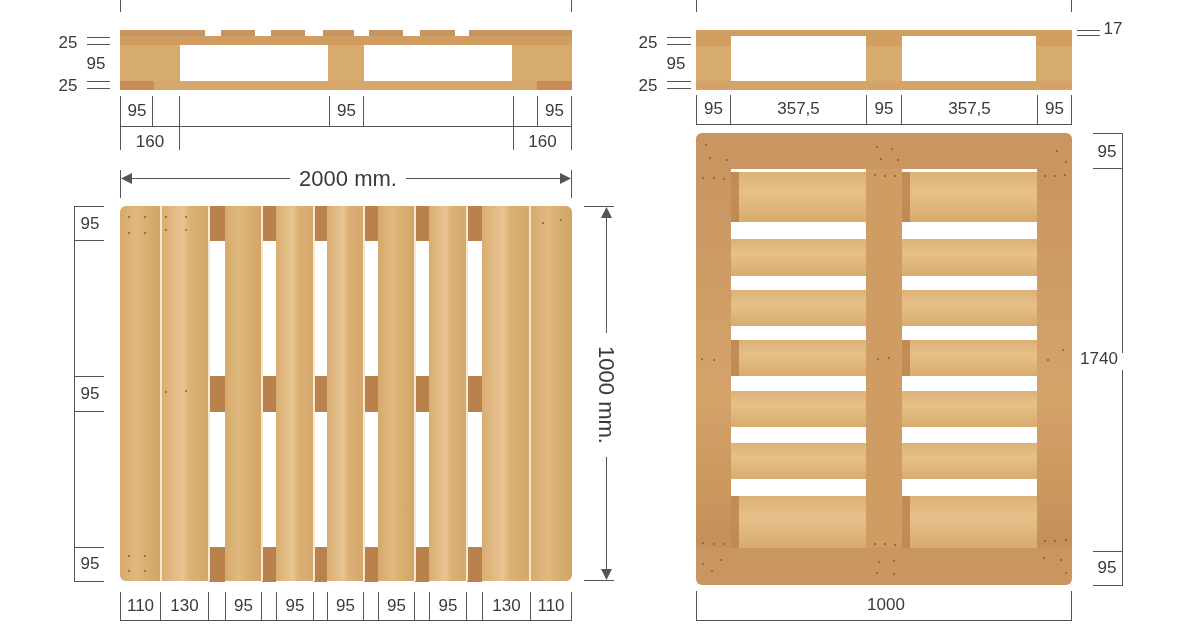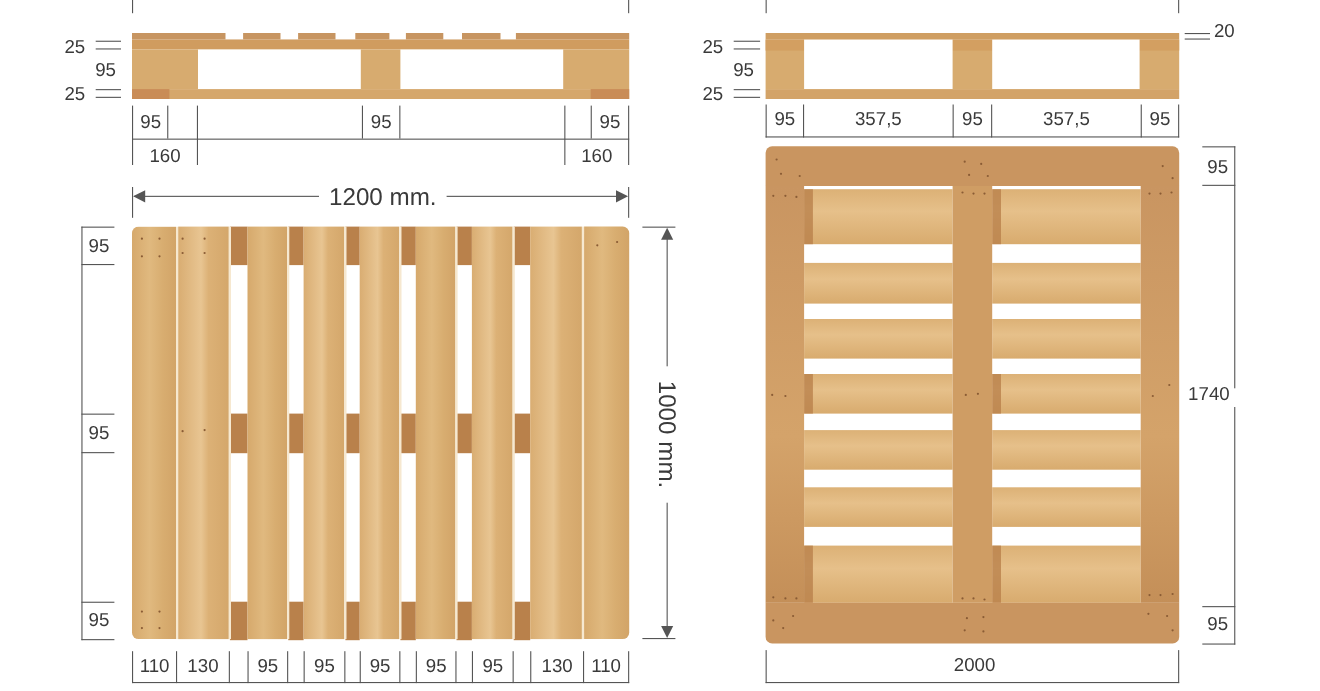--- a/index.html
+++ b/index.html
@@ -80,21 +80,21 @@
   <div class="lbl" style="left:636px;top:33px;width:24px;">25</div>
   <div class="line" style="left:667px;top:37px;width:24px;height:1px;"></div>
   <div class="line" style="left:667px;top:44px;width:24px;height:1px;"></div>
   <div class="lbl" style="left:664px;top:54px;width:24px;">95</div>
   <div class="lbl" style="left:636px;top:76px;width:24px;">25</div>
   <div class="line" style="left:667px;top:81px;width:24px;height:1px;"></div>
   <div class="line" style="left:667px;top:88px;width:24px;height:1px;"></div>
 
   <div class="line" style="left:1077px;top:30px;width:23px;height:1px;"></div>
   <div class="line" style="left:1077px;top:35px;width:23px;height:1px;"></div>
-  <div class="lbl" style="left:1101px;top:19px;width:24px;">20</div>
+  <div class="lbl" style="left:1101px;top:19px;width:24px;">17</div>
 
   <div class="line" style="left:696px;top:95px;width:1px;height:30px;"></div>
   <div class="line" style="left:730px;top:95px;width:1px;height:30px;"></div>
   <div class="line" style="left:866px;top:95px;width:1px;height:30px;"></div>
   <div class="line" style="left:901px;top:95px;width:1px;height:30px;"></div>
   <div class="line" style="left:1037px;top:95px;width:1px;height:30px;"></div>
   <div class="line" style="left:1071px;top:95px;width:1px;height:30px;"></div>
   <div class="line" style="left:696px;top:124px;width:376px;height:1px;"></div>
 
   <div class="lbl" style="left:697px;top:99px;width:33px;">95</div>
@@ -109,21 +109,21 @@
   <div class="line" style="left:120px;top:170px;width:1px;height:28px;"></div>
   <div class="line" style="left:571px;top:170px;width:1px;height:28px;"></div>
   <div class="line" style="left:122px;top:178px;width:168px;height:1px;"></div>
   <div class="line" style="left:406px;top:178px;width:163px;height:1px;"></div>
   <svg class="abs" style="left:120px;top:172px;" width="14" height="14">
       <polygon points="1,6.5 12,1 12,12" fill="#555"></polygon>
     </svg>
   <svg class="abs" style="left:558px;top:172px;" width="14" height="14">
       <polygon points="13,6.5 2,1 2,12" fill="#555"></polygon>
     </svg>
-  <div class="lbl" style="left:290px;top:166px;width:116px;font-size:22px;line-height:26px;">1200 mm.</div>
+  <div class="lbl" style="left:290px;top:166px;width:116px;font-size:22px;line-height:26px;">2000 mm.</div>
 
   <div class="abs" style="left:120px;top:206px;width:452px;height:375px;border-radius:6px;background:#fff;"></div>
 
   <div class="abs blockd" style="left:209px;top:206px;width:16px;height:35px;"></div>
   <div class="abs blockd" style="left:262px;top:206px;width:14px;height:35px;"></div>
   <div class="abs blockd" style="left:314px;top:206px;width:13px;height:35px;"></div>
   <div class="abs blockd" style="left:364px;top:206px;width:14px;height:35px;"></div>
   <div class="abs blockd" style="left:415px;top:206px;width:14px;height:35px;"></div>
   <div class="abs blockd" style="left:467px;top:206px;width:15px;height:35px;"></div>
 
@@ -301,14 +301,14 @@
   <div class="line" style="left:1093px;top:585px;width:30px;height:1px;"></div>
   <div class="line" style="left:1122px;top:133px;width:1px;height:220px;"></div>
   <div class="line" style="left:1122px;top:370px;width:1px;height:216px;"></div>
   <div class="lbl" style="left:1094px;top:142px;width:26px;">95</div>
   <div class="lbl" style="left:1078px;top:349px;width:42px;">1740</div>
   <div class="lbl" style="left:1094px;top:558px;width:26px;">95</div>
 
   <div class="line" style="left:696px;top:591px;width:1px;height:30px;"></div>
   <div class="line" style="left:1071px;top:591px;width:1px;height:30px;"></div>
   <div class="line" style="left:696px;top:620px;width:376px;height:1px;"></div>
-  <div class="lbl" style="left:846px;top:595px;width:80px;">2000</div>
+  <div class="lbl" style="left:846px;top:595px;width:80px;">1000</div>
 </div>
 
 </body></html>

